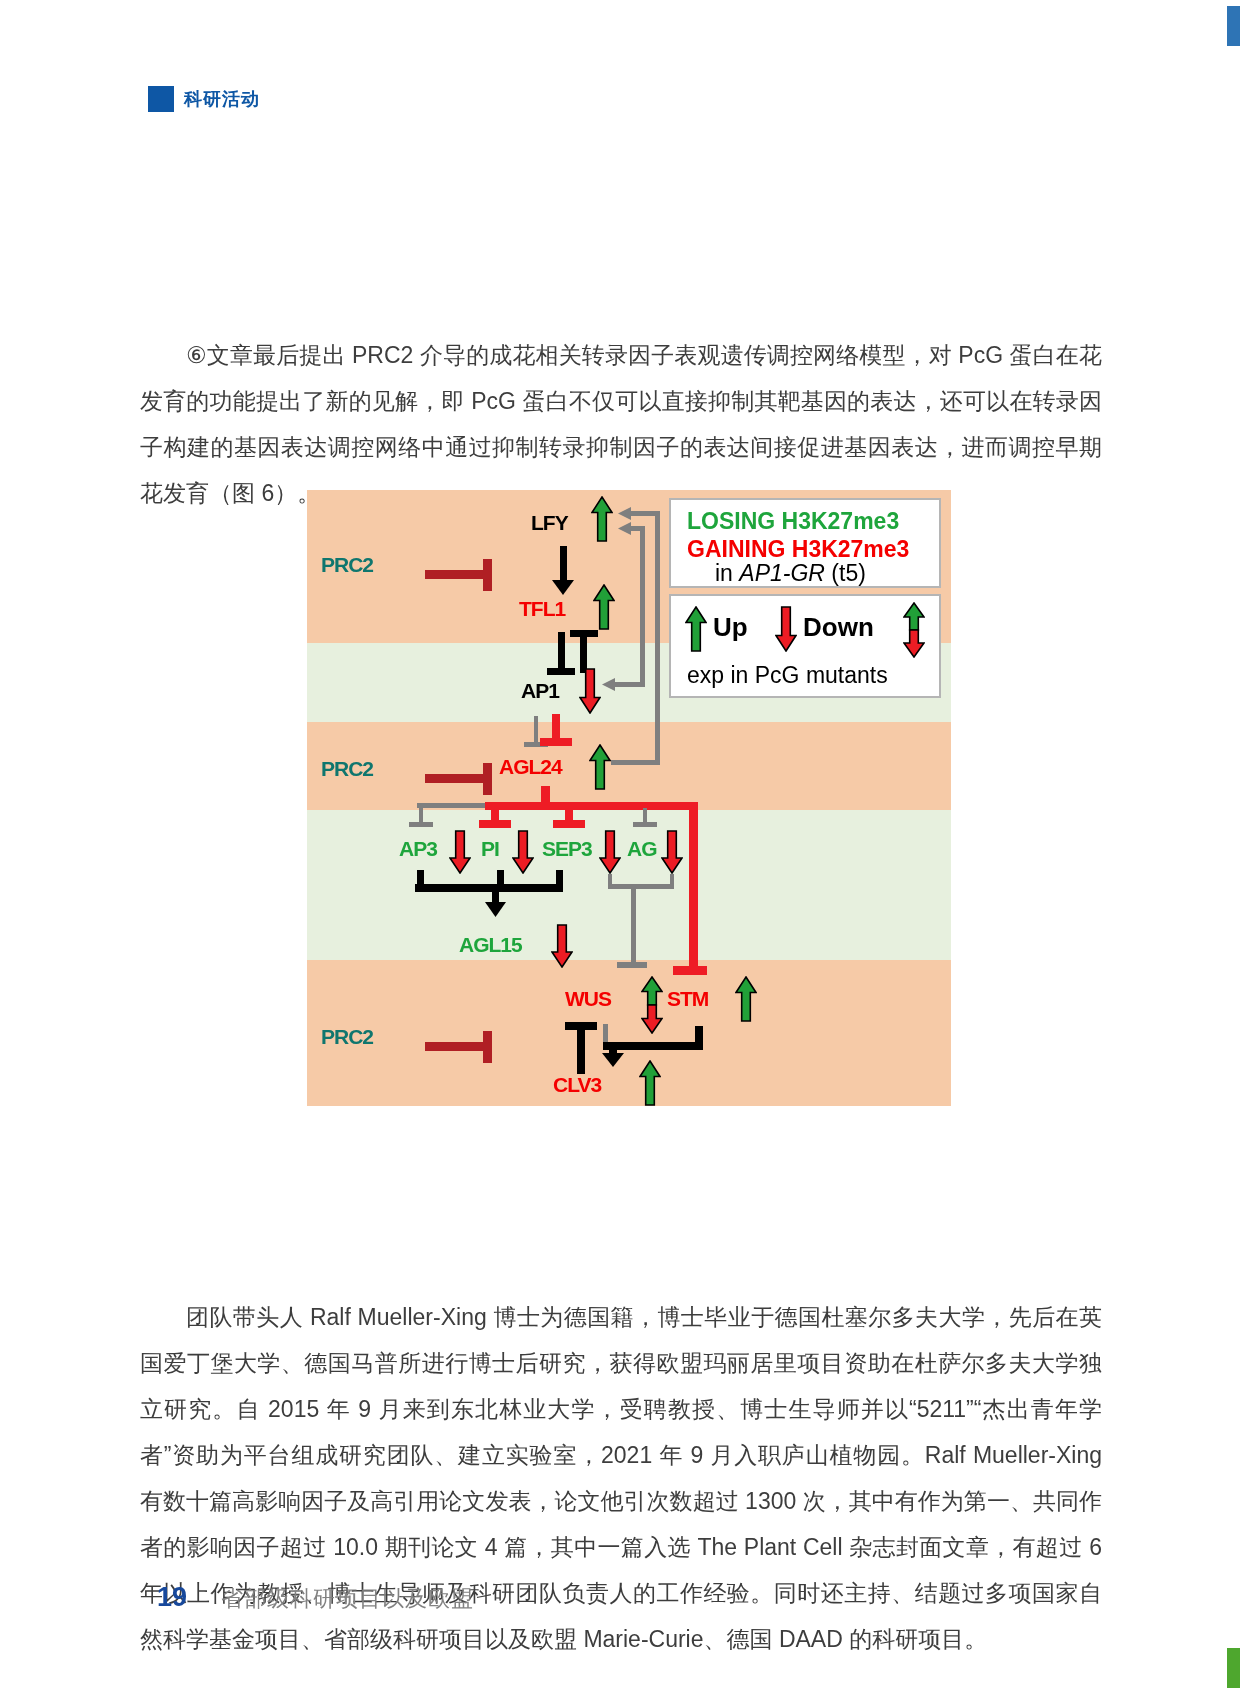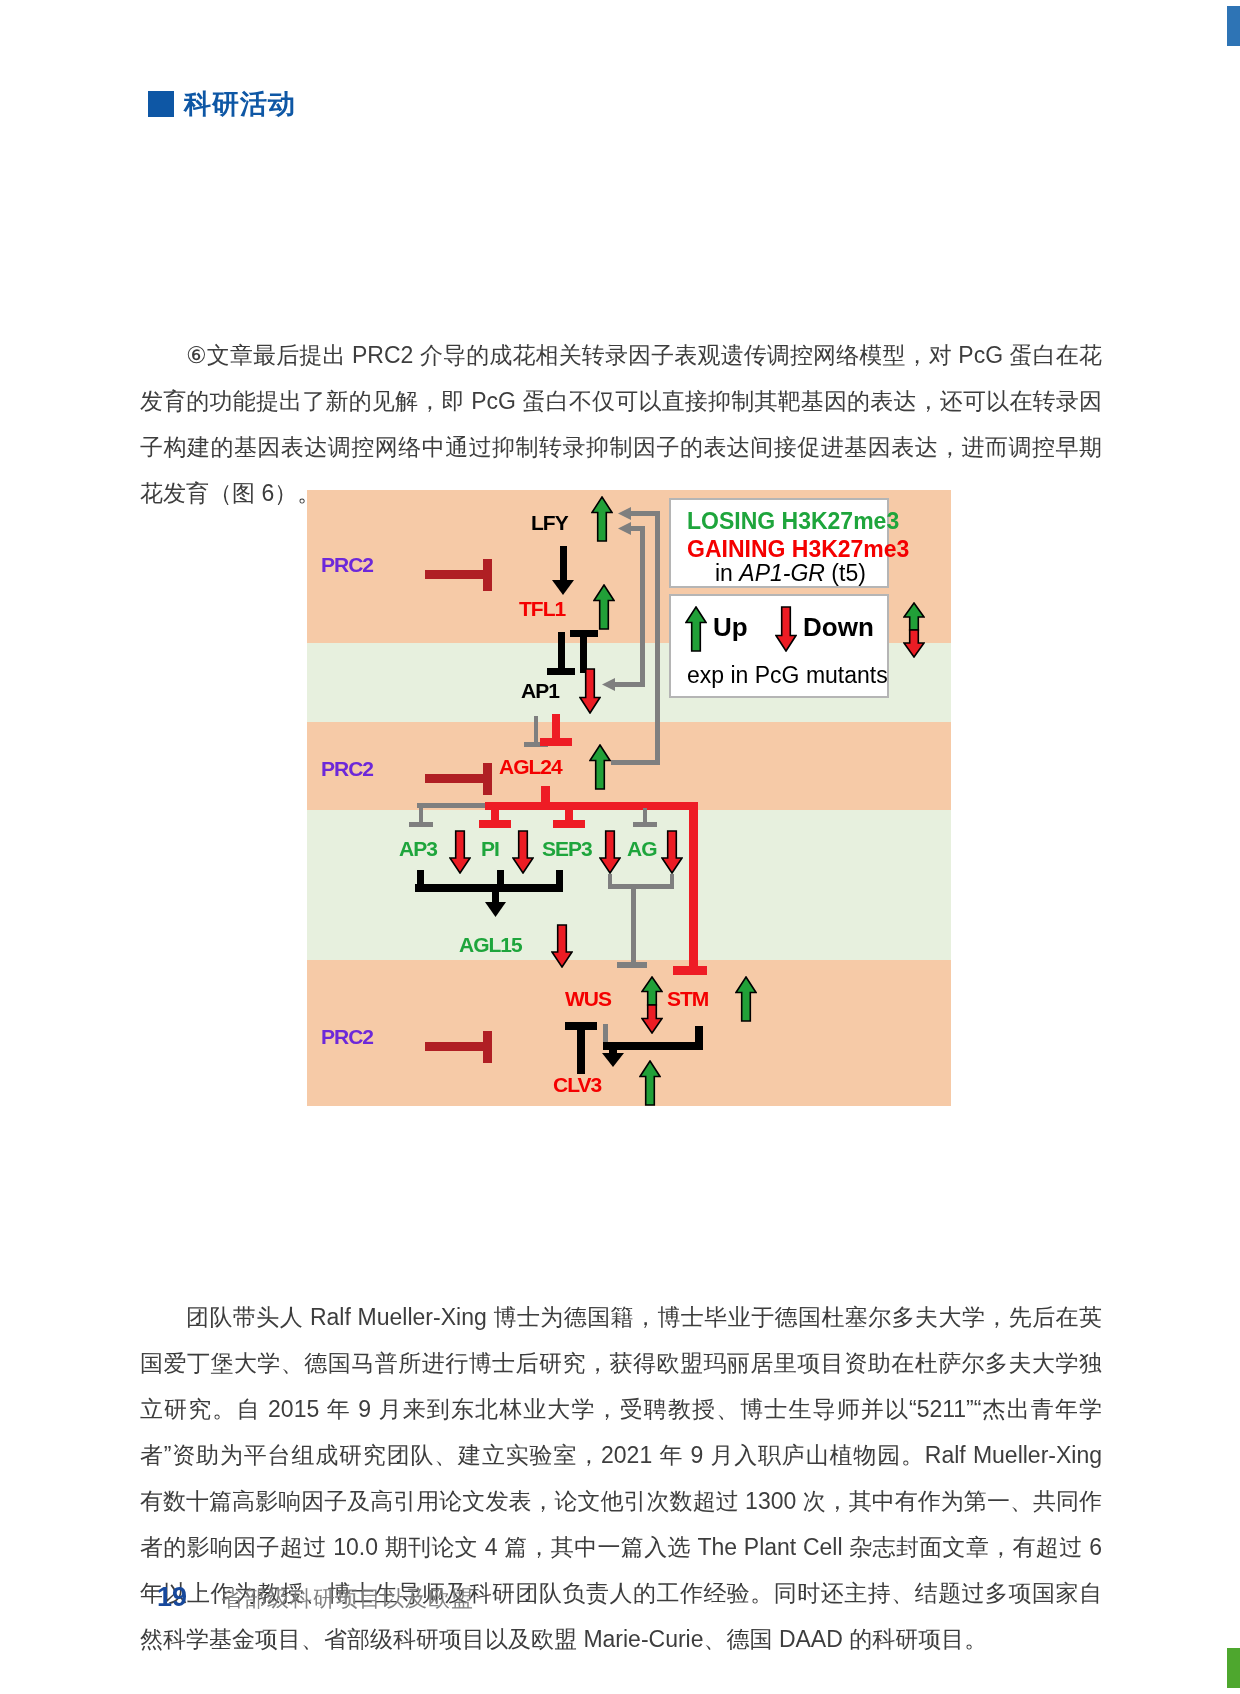--- a/index.html
+++ b/index.html
@@ -4,21 +4,21 @@
 <style>
   html,body{margin:0;padding:0;background:#e8e8e8;}
   .page{position:relative;width:1240px;height:1694px;background:#ffffff;margin:0 auto;
         font-family:"Liberation Sans","DejaVu Sans",sans-serif;overflow:hidden;}
   .edge-marker{position:absolute;right:0;width:13px;height:40px;}
   .edge-marker.top{top:6px;background:#2E74B5;}
   .edge-marker.bottom{top:1648px;background:#4EA72E;}
 
   .header{position:absolute;left:148px;top:86px;display:flex;align-items:center;gap:10px;}
   .hdr-square{width:26px;height:26px;background:#0E57A5;display:inline-block;}
-  .hdr-text{color:#0E57A5;font-size:27px;font-weight:bold;letter-spacing:1px;}
+  .hdr-text{color:#0E57A5;font-size:18px;font-weight:bold;letter-spacing:1px;}
 
   .para{position:absolute;left:140px;width:962px;margin:0;font-size:23px;line-height:46px;
         color:#3d3d3d;text-align:justify;text-indent:46px;}
   #p1{top:332px;}
   #p2{top:1150px;}
   #p3{top:1294px;}
 
   .footer{position:absolute;left:157px;top:1582px;display:flex;align-items:baseline;gap:34px;}
   .pageno{color:#17489B;font-size:27px;font-weight:bold;}
   .pub{color:#828282;font-size:22px;letter-spacing:1px;}
@@ -31,26 +31,26 @@
   .hline,.vline{position:absolute;}
   .grayline{background:#7F7F7F;}
   .blackline{background:#000;}
   .redline{background:#EE1C25;}
   .darkredline{background:#B01F24;}
   .gene{position:absolute;font-weight:bold;letter-spacing:-1px;white-space:nowrap;
         font-family:"Liberation Sans",sans-serif;}
   .g-red{color:#F40000;}
   .g-green{color:#1EA53C;}
   .g-black{color:#000;}
-  .g-darkred{color:#6d28d9;}
+  .g-darkred{color:#0f766e;}
   .fs31{font-size:21px;line-height:34px;}
   .fs27{font-size:21px;line-height:30px;}
   .icon{position:absolute;}
 
-  .legendbox{position:absolute;left:362px;width:220px;background:#fff;border:2px solid #b5b5b5;
+  .legendbox{position:absolute;left:362px;width:272px;background:#fff;border:2px solid #b5b5b5;
              box-sizing:border-box;}
   #legend1{top:8px;height:90px;}
   #legend2{top:104px;height:104px;}
   .leg-line{position:absolute;left:16px;font-size:23px;white-space:nowrap;}
   .leg-green{color:#1EA53C;font-weight:bold;}
   .leg-red{color:#F40000;font-weight:bold;}
   .leg-black{color:#000;}
   .leg-bold{color:#000;font-weight:bold;font-size:26px;}
 </style>
 </head>

